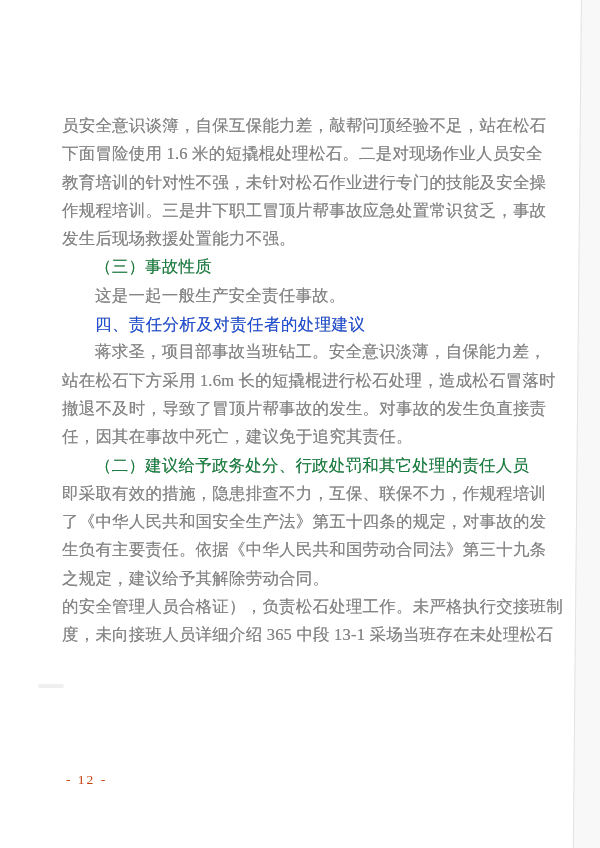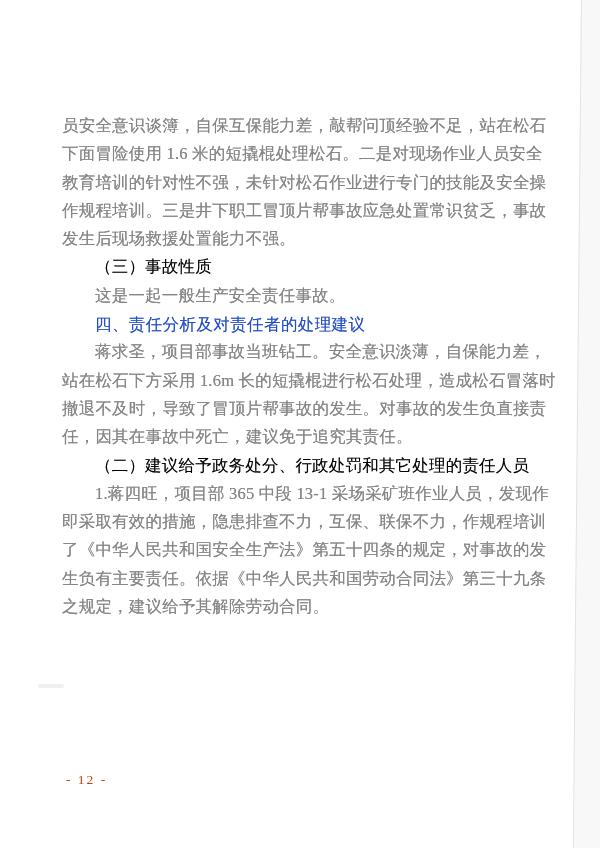--- a/index.html
+++ b/index.html
@@ -57,21 +57,21 @@
   }
   .line.indent {
     padding-left: 33px;
   }
   .line.heading {
     font-family: "Liberation Sans", "DejaVu Sans", sans-serif;
     color: #1d4ed8;
     letter-spacing: 0.4px;
   }
   .line.subheading {
-    color: #000000;
+    color: #15803d;
   }
   .page-number {
     position: absolute;
     left: 66px;
     top: 770px;
     font-size: 13.5px;
     line-height: 20px;
     color: #c2410c;
     letter-spacing: 2px;
     font-family: "Liberation Serif", "DejaVu Serif", serif;
@@ -93,22 +93,23 @@
       <div class="line body">作规程培训。三是井下职工冒顶片帮事故应急处置常识贫乏，事故</div>
       <div class="line body">发生后现场救援处置能力不强。</div>
       <div class="line subheading indent">（三）事故性质</div>
       <div class="line body indent">这是一起一般生产安全责任事故。</div>
       <div class="line heading indent">四、责任分析及对责任者的处理建议</div>
       <div class="line body indent">蒋求圣，项目部事故当班钻工。安全意识淡薄，自保能力差，</div>
       <div class="line body">站在松石下方采用 1.6m 长的短撬棍进行松石处理，造成松石冒落时</div>
       <div class="line body">撤退不及时，导致了冒顶片帮事故的发生。对事故的发生负直接责</div>
       <div class="line body">任，因其在事故中死亡，建议免于追究其责任。</div>
       <div class="line subheading indent">（二）建议给予政务处分、行政处罚和其它处理的责任人员</div>
-      <div class="line body indent">1.蒋四旺，项目部 365 中段 13-1 采场采矿班作业人员，发现作</div>
       <div class="line body">即采取有效的措施，隐患排查不力，互保、联保不力，作规程培训</div>
       <div class="line body">了《中华人民共和国安全生产法》第五十四条的规定，对事故的发</div>
       <div class="line body">生负有主要责任。依据《中华人民共和国劳动合同法》第三十九条</div>
       <div class="line body">之规定，建议给予其解除劳动合同。</div>
+      <div class="line body">的安全管理人员合格证），负责松石处理工作。未严格执行交接班制</div>
+      <div class="line body">度，未向接班人员详细介绍 365 中段 13-1 采场当班存在未处理松石</div>
     </div>
 
   <div class="page-number">- 12 -</div>
 
 </div>
 
 </body></html>

